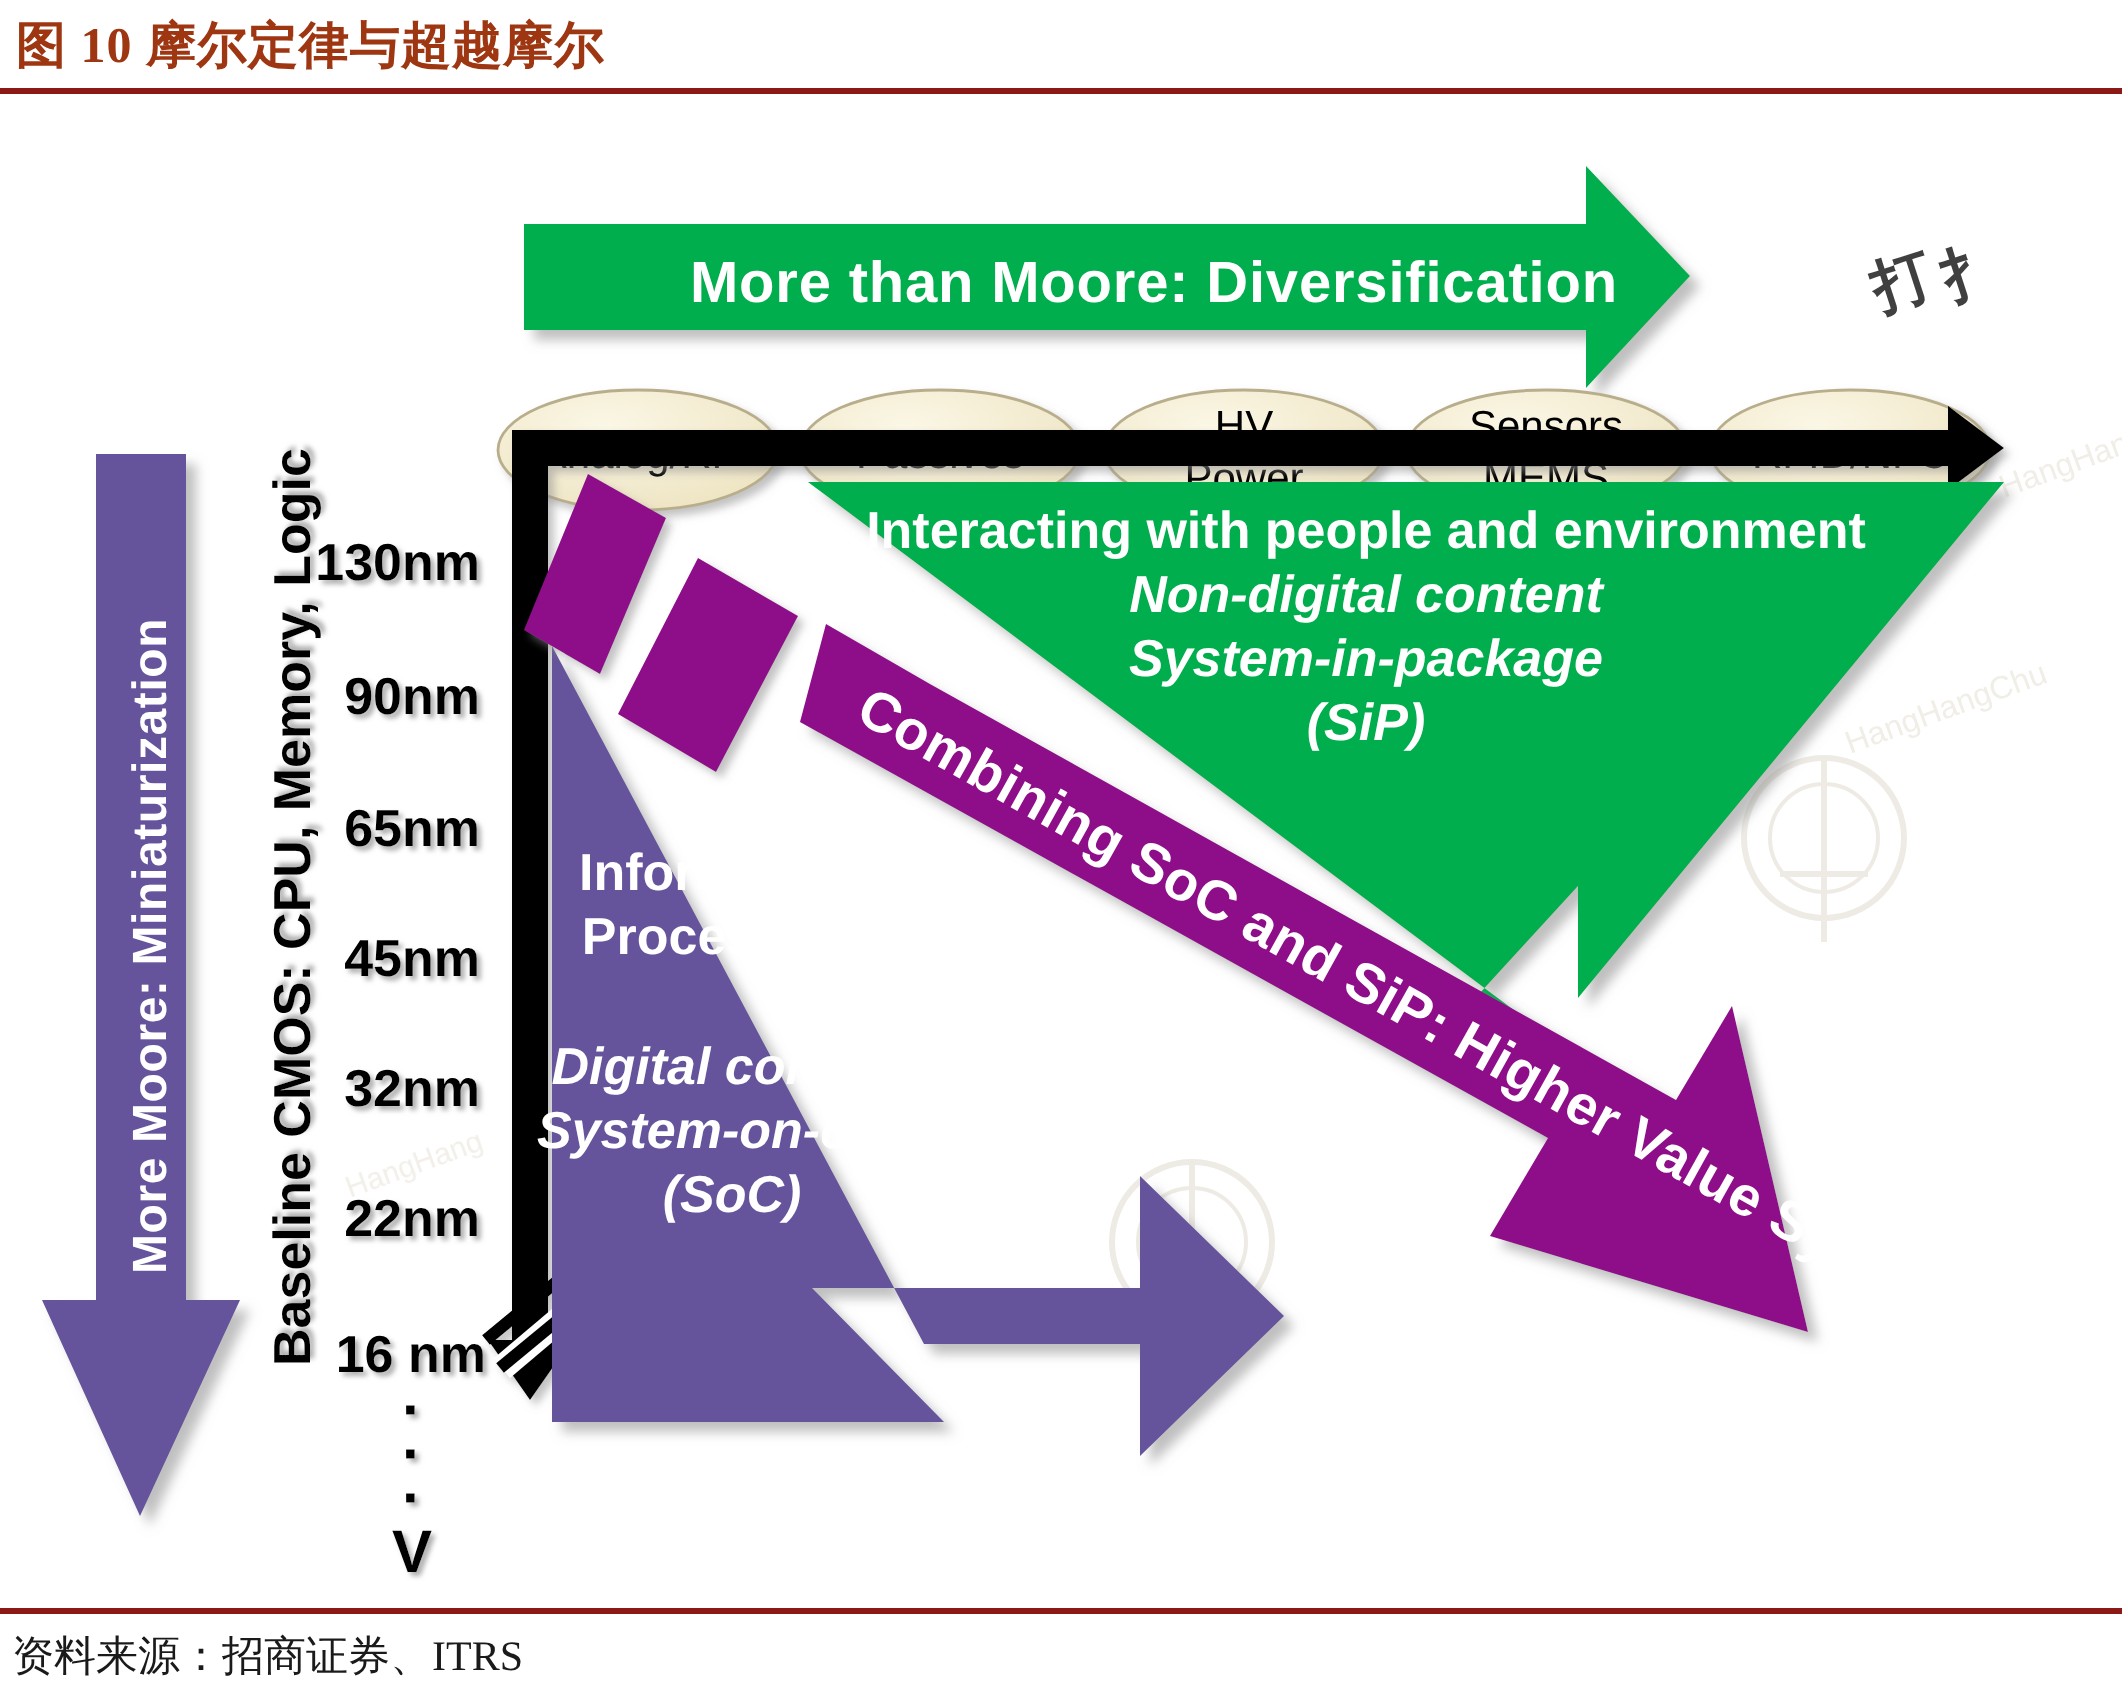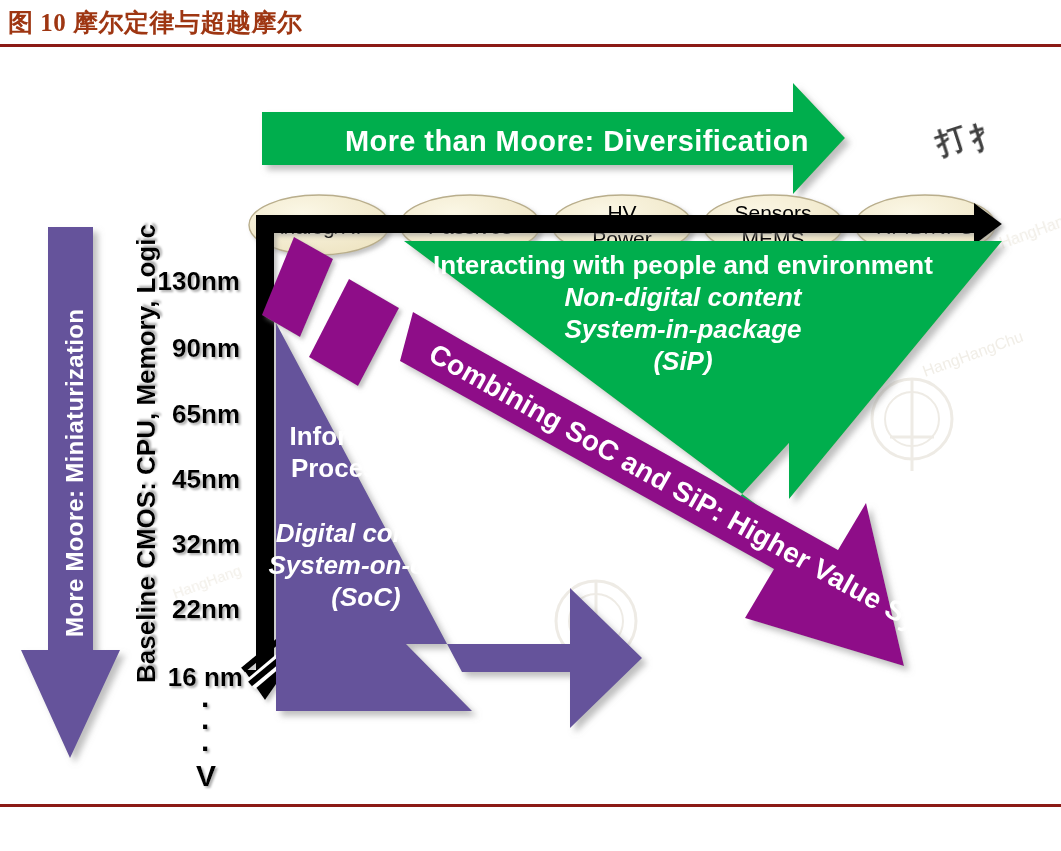--- a/index.html
+++ b/index.html
@@ -224,14 +224,15 @@
       </g>
       <g>
         <path d="M413,265 L465,295 L838,503 L866,456 L904,619 L745,571 L774,522 L400,314 Z" fill="#8e1088" filter="url(#dshadow)"></path>
       </g>
       <text class="svg-txt" transform="translate(436,296) rotate(29.2)" x="0" y="19" font-size="28" letter-spacing="0.2">Combining SoC and SiP:  Higher Value Systems</text>
 
     </svg>
   </div>
 
   <div id="footer-rule"></div>
+  <div id="fig-source">资料来源：招商证券、ITRS</div>
 
 </div>
 
 </body></html>

